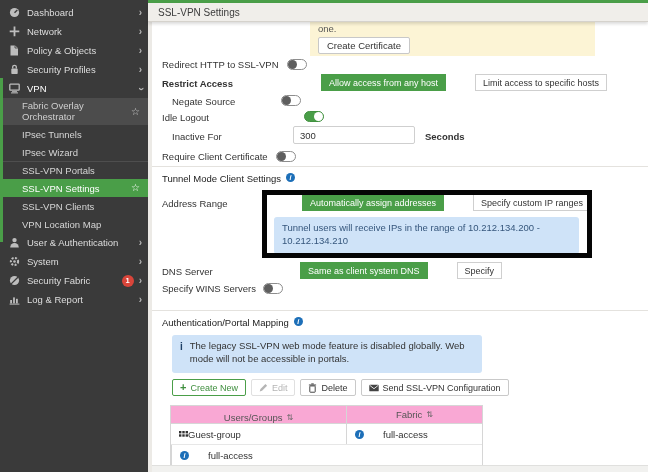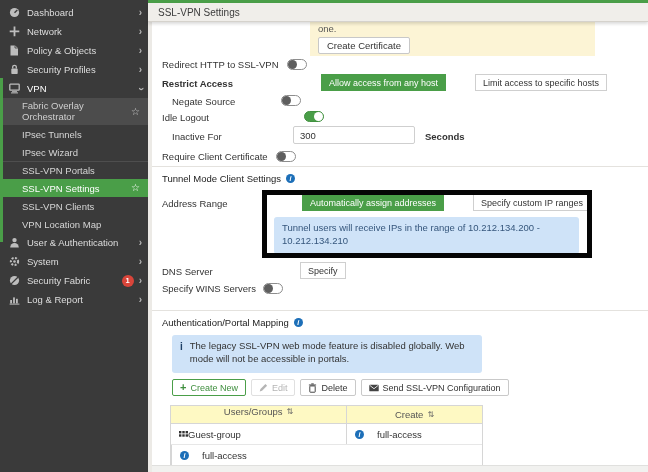--- a/index.html
+++ b/index.html
@@ -51,47 +51,47 @@
 
   .seg { display:flex; gap:1px; }
   .segbtn { height:17px; font-size:9px; padding:0 7px; border:1px solid #cfcfcf; background:#fff; color:#333;
             display:inline-flex; align-items:center; white-space:nowrap; font-family:inherit;margin-left:28px; }
   .segbtn.sel { background:#4a9e48; border-color:#4a9e48; color:#fff; }
 
   .txtinput { width:122px; height:18px; border:1px solid #cfcfcf; border-radius:2px; font-size:9.5px;
               padding:0 6px; color:#333; font-family:inherit; }
 
   .divider { left:0; right:0; height:0; border-top:1px solid #e4e2de; }
-  .sect-title { display:flex; align-items:center; gap:5px; color:#222; }
+  .sect-title { display:flex; gap:5px; color:#222; }
 
   .info-dot { width:9px; height:9px; border-radius:50%; background:#1d6fb8; color:#fff; font-size:7px; font-weight:bold;
               display:inline-flex; align-items:center; justify-content:center; flex:none; font-style:italic; }
 
   .bluebox { background:#cfe3f8; border-radius:3px; padding:5px 8px; line-height:1.35; }
   .bluebox.addr { color:#35567c; }
   .bluebox.legacy { color:#333; display:flex; gap:7px; }
   .bluebox.legacy .i-glyph { color:#1d3f66; font-weight:bold; font-size:10px; }
 
   .highlight-rect { left:110px; top:168px; width:330px; height:68px; border:5px solid #050505; z-index:6; pointer-events:none; }
 
   .toolbar { left:20px; top:357px; display:flex; gap:5px; }
   .tbtn { height:17px; display:inline-flex; align-items:center; gap:4px; background:#fff; border:1px solid #c9c9c9;
           border-radius:2px; font-size:9px; padding:0 7px; color:#333; font-family:inherit; }
   .tbtn.create { border-color:#4a9e48; color:#3f8f3e; }
   .tbtn.create .plus { font-weight:bold; font-size:11px; line-height:1; }
   .tbtn.disabled { color:#b5b5b5; border-color:#e0e0e0; }
 
   .gridtable { left:18px; top:383px; width:313px; border:1px solid #d6d6d6; background:#fff; }
-  .gridtable .hrow { display:flex; height:18px; background:#fef9c3; border-bottom:1px solid #d6d6d6;
-                     color:#555; align-items:flex-start; }
+  .gridtable .hrow { display:flex; height:18px; background:#f9a8d4; border-bottom:1px solid #d6d6d6;
+                     color:#555; align-items:flex-end; }
   .gridtable .hcell { display:flex; align-items:center; justify-content:center; gap:4px; }
   .gridtable .drow { display:flex; height:21px; border-bottom:1px solid #e7e7e7; align-items:center; }
   .gridtable .drow:last-child { border-bottom:none; }
   .c1 { width:175px; padding-left:8px; display:flex; align-items:flex-end; }
-  .c2 { width:136px; border-left:1px solid #d6d6d6; align-self:stretch; display:flex; align-items:center; gap:13px; padding-left:8px; }
+  .c2 { width:136px; border-left:1px solid #d6d6d6; align-self:stretch; display:flex; align-items:center; gap:19px; padding-left:8px; }
   .hrow .c1 { justify-content:center; padding-left:0; }
   .hrow .c2 { justify-content:center; padding-left:0; }
   .sortg { color:#666; font-size:8px; }
 
   .bottomband { left:0; right:0; top:443px; bottom:0; background:#f1f1ef; border-top:1px solid #e0e0de; }
 
   svg { display:block; }
 </style>
 </head>
 <body>
@@ -283,20 +283,21 @@
       <button class="segbtn sel">Automatically assign addresses</button>
       <button class="segbtn">Specify custom IP ranges</button>
     </div>
     <div class="abs bluebox addr" style="left:122px; top:195px; width:305px; height:37px;">Tunnel users will receive IPs in the range of 10.212.134.200 - 10.212.134.210</div>
 
     
     <div class="abs highlight-rect"></div>
 
     <div class="abs flabel" style="left:10px; top:244px;">DNS Server</div>
     <div class="abs seg" style="left:120px; top:240px;">
+      <button class="segbtn sel">Same as client system DNS</button>
       <button class="segbtn">Specify</button>
     </div>
 
     <div class="abs" style="left:10px; top:261px; display:flex; align-items:center; gap:7px;">
       <span class="flabel">Specify WINS Servers</span>
       <span class="toggle off"></span>
     </div>
 
     <div class="abs divider" style="top:288px;"></div>
 
@@ -347,21 +348,21 @@
     </div>
 
     
     <div class="abs gridtable">
       <div class="hrow">
         <div class="hcell c1">
           <span>Users/Groups</span>
           <span class="sortg">⇅</span>
         </div>
         <div class="hcell c2">
-          <span>Create</span>
+          <span>Fabric</span>
           <span class="sortg">⇅</span>
         </div>
       </div>
       <div class="drow">
         <div class="c1">
           <span>
             <svg width="9" height="9" viewBox="0 0 9 9">
                 <rect x="0" y="0" width="2.4" height="2.4" fill="#333"></rect>
                 <rect x="3.3" y="0" width="2.4" height="2.4" fill="#333"></rect>
                 <rect x="6.6" y="0" width="2.4" height="2.4" fill="#333"></rect>

